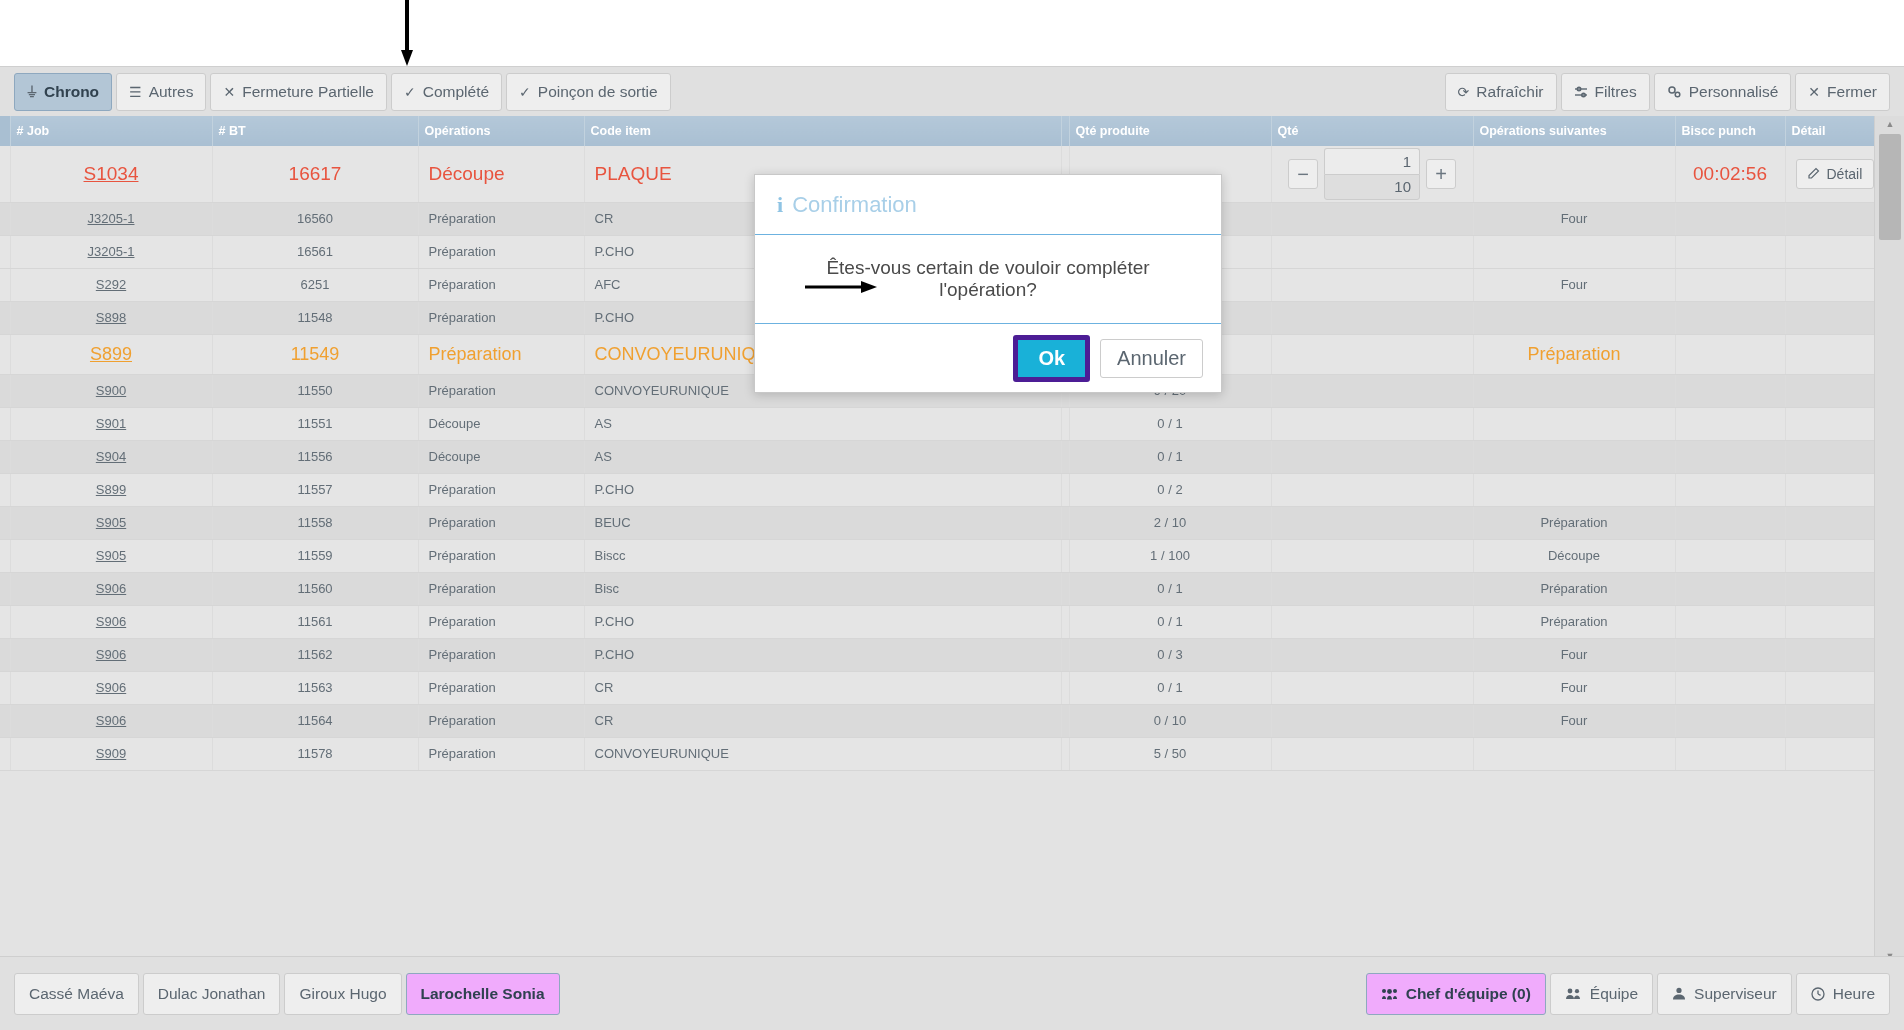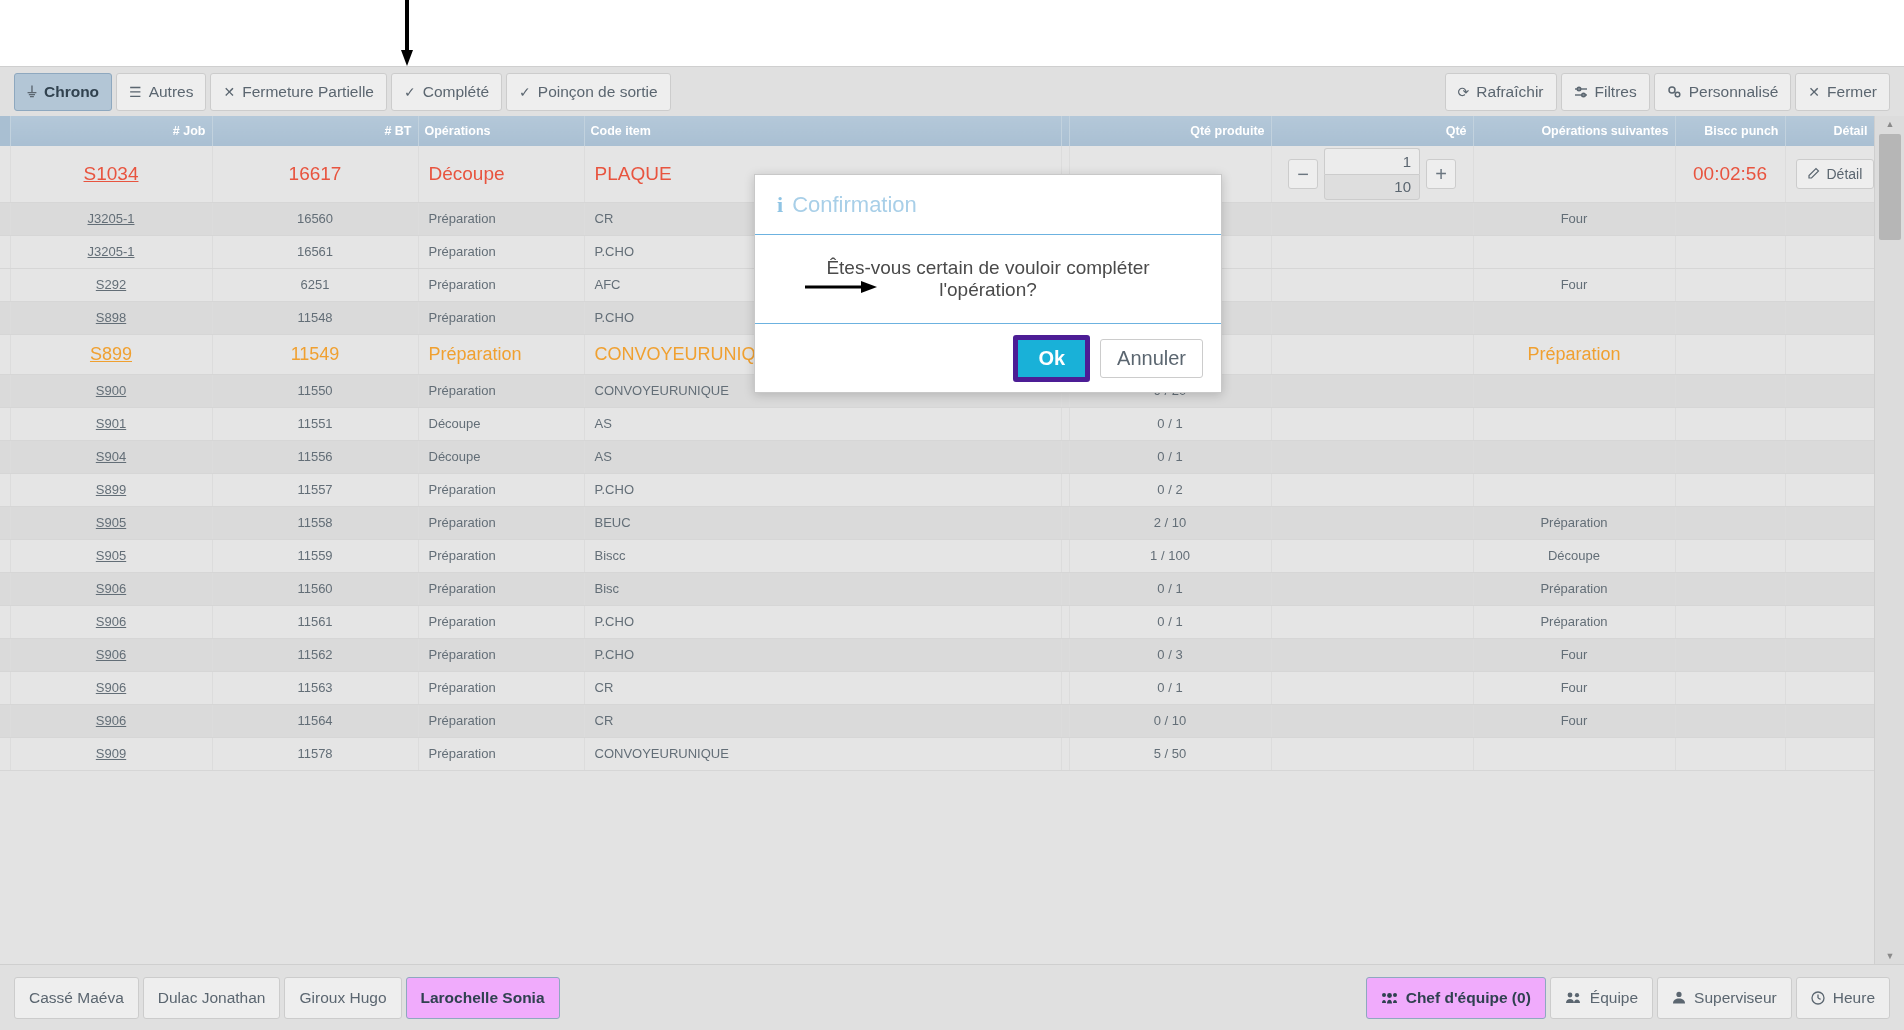--- a/index.html
+++ b/index.html
@@ -39,21 +39,21 @@
   .grid-wrap {
     position: absolute; left: 0; top: 116px; width: 1904px; height: 848px;
     background: #e3e3e3; overflow: hidden;
   }
   table.grid { width: 1874px; border-collapse: collapse; table-layout: fixed; }
   table.grid thead th {
     height: 30px;
     background: linear-gradient(180deg,#b4c8d9 0%,#a9bfd2 100%);
     color: #ffffff; font-size: 12.5px; font-weight: bold;
     border-right: 1px solid #c2d2de;
-    text-align: right; vertical-align: middle;
+    text-align: left; vertical-align: middle;
     padding: 0 6px;
   }
   table.grid thead th.lead { background: #a9bfd2; }
   table.grid tbody td {
     height: 33px; font-size: 13px; color: #636e77;
     border-right: 1px solid #dcdcdc;
     border-bottom: 1px solid #d6d6d6;
     padding: 0 10px; vertical-align: middle;
   }
   tbody tr.odd td { background: #e5e5e5; }
@@ -107,21 +107,21 @@
     color: #8a8a8a; font-size: 9px; cursor: pointer;
   }
   .vs-arrow.bottom { position: absolute; bottom: 0; left: 0; }
   .vs-thumb {
     position: absolute; left: 4px; top: 18px; width: 22px; height: 106px;
     background: #b6b6b6; border-radius: 2px; cursor: pointer;
   }
 
   
   .bottombar {
-    position: absolute; left: 0; bottom: 0; width: 1904px; height: 66px;
+    position: absolute; left: 0; bottom: 0; width: 1904px; height: 74px;
     background: #e0e0e0; border-top: 1px solid #cfcfcf;
     display: flex; align-items: center; justify-content: space-between;
     padding: 0 14px;
   }
   .bb-btn {
     height: 42px; padding: 0 14px;
     display: inline-flex; align-items: center; gap: 8px;
     background: #eeeeee; border: 1px solid #cccccc; border-radius: 3px;
     color: #5b6670; font-size: 15.5px; cursor: pointer; white-space: nowrap;
   }

